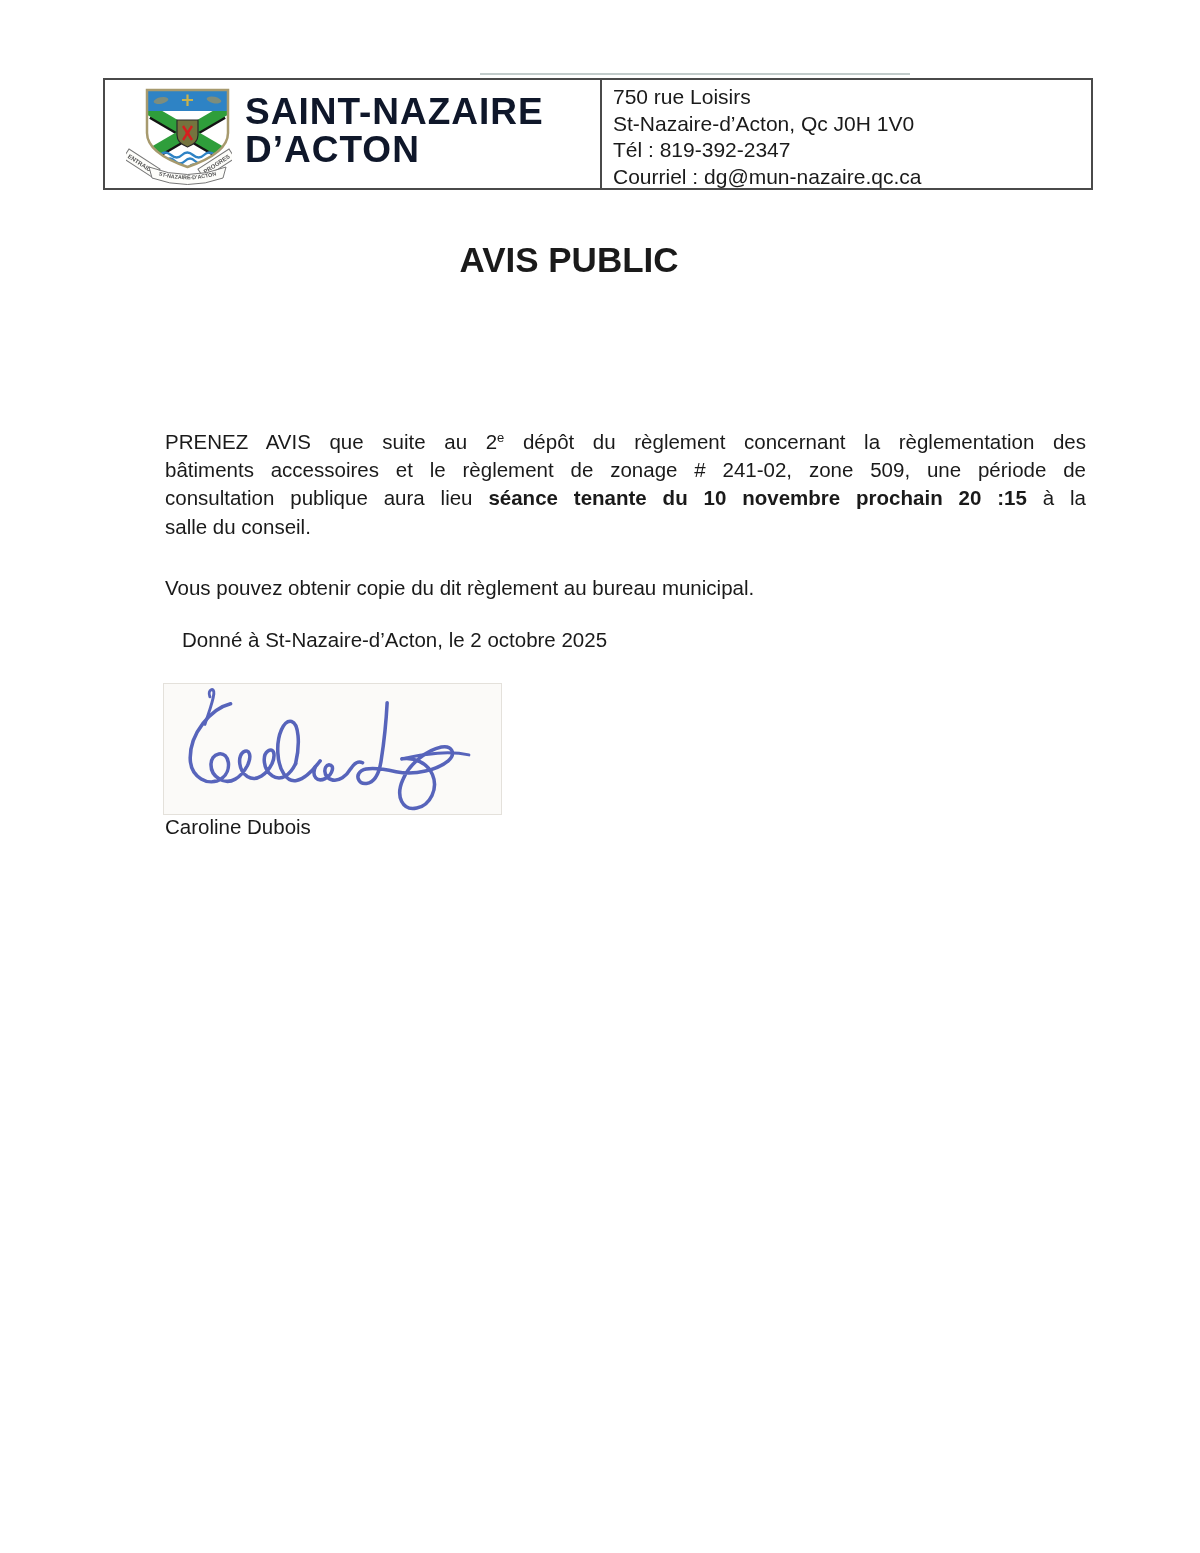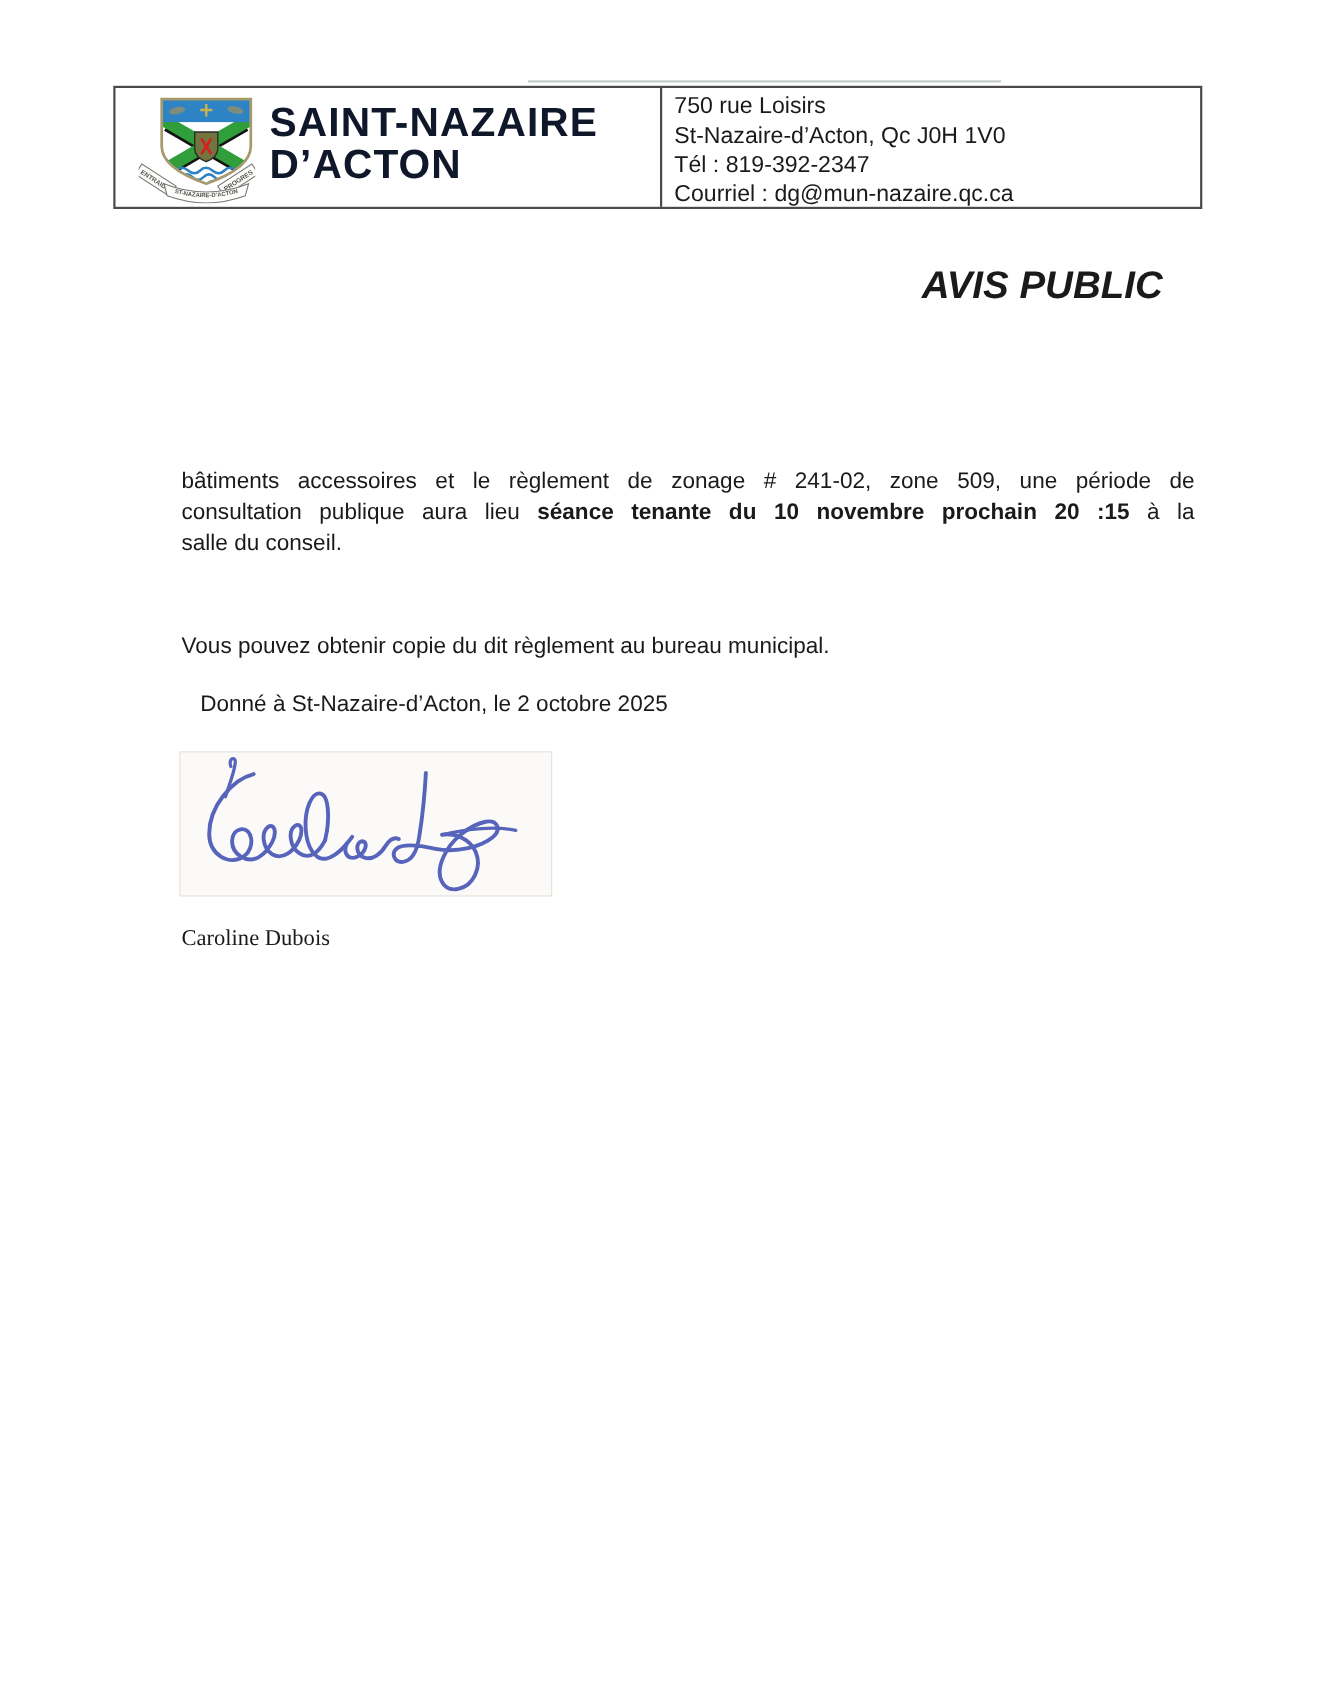--- a/index.html
+++ b/index.html
@@ -49,25 +49,24 @@
   .contact-cell {
     flex: 1;
     padding: 4px 12px 0 11px;
     font-size: 21px;
     line-height: 26.5px;
     white-space: nowrap;
   }
   
   .title-block {
     position: absolute;
-    left: 103px;
+    left: 92px;
     width: 954px;
-    text-align: right;
+    text-align: center;
     font-weight: bold;
-    font-style: italic;
     white-space: nowrap;
   }
   .title-main { top: 240px; font-size: 35px; }
   .title-sub  { top: 333px; font-size: 29px; }
   
   .para {
     position: absolute;
     left: 165px;
     width: 921px;
     font-size: 20.5px;
@@ -85,24 +84,23 @@
     position: absolute;
     left: 163px; top: 683px;
     width: 339px; height: 132px;
     background: #fbfaf8;
     border: 1px solid #e4e1db;
     box-sizing: border-box;
   }
   .sig-box svg { display: block; }
   .sig-name-block {
     position: absolute;
-    left: 165px; top: 839px;
+    left: 165px; top: 813px;
     font-size: 20.5px;
     line-height: 28.6px;
-    font-family: Liberation Serif, serif;
   }
   .crest text { font-family: "Liberation Sans", sans-serif; font-weight: bold; }
 </style>
 </head>
 <body>
 
 <div class="page">
 
   <div class="artifact"></div>
 
@@ -163,20 +161,21 @@
       <div>750 rue Loisirs</div>
       <div>St-Nazaire-d’Acton, Qc J0H 1V0</div>
       <div>Tél : 819-392-2347</div>
       <div>Courriel : dg@mun-nazaire.qc.ca</div>
     </div>
   </div>
 
   <div class="title-block title-main">AVIS PUBLIC</div>
 
   <div class="para para-1">
+    <div class="jline"><span>PRENEZ AVIS que suite au 2</span><span class="sup">e</span><span> dépôt du règlement concernant la règlementation des</span></div>
     <div class="jline"><span>bâtiments accessoires et le règlement de zonage # 241-02, zone 509, une période de</span></div>
     <div class="jline"><span>consultation publique aura lieu </span><span class="b">séance tenante du 10 novembre prochain 20 :15</span><span> à la</span></div>
     <div class="jline-last"><span>salle du conseil.</span></div>
   </div>
   <div class="para para-2">Vous pouvez obtenir copie du dit règlement au bureau municipal.</div>
   <div class="para para-3">Donné à St-Nazaire-d’Acton, le 2 octobre 2025</div>
 
   <div class="sig-box">
     <svg viewBox="0 0 339 132" width="337" height="130">
       <g fill="none" stroke="#4a58b6" stroke-width="3.6" stroke-linecap="round" stroke-linejoin="round" opacity="0.92">

